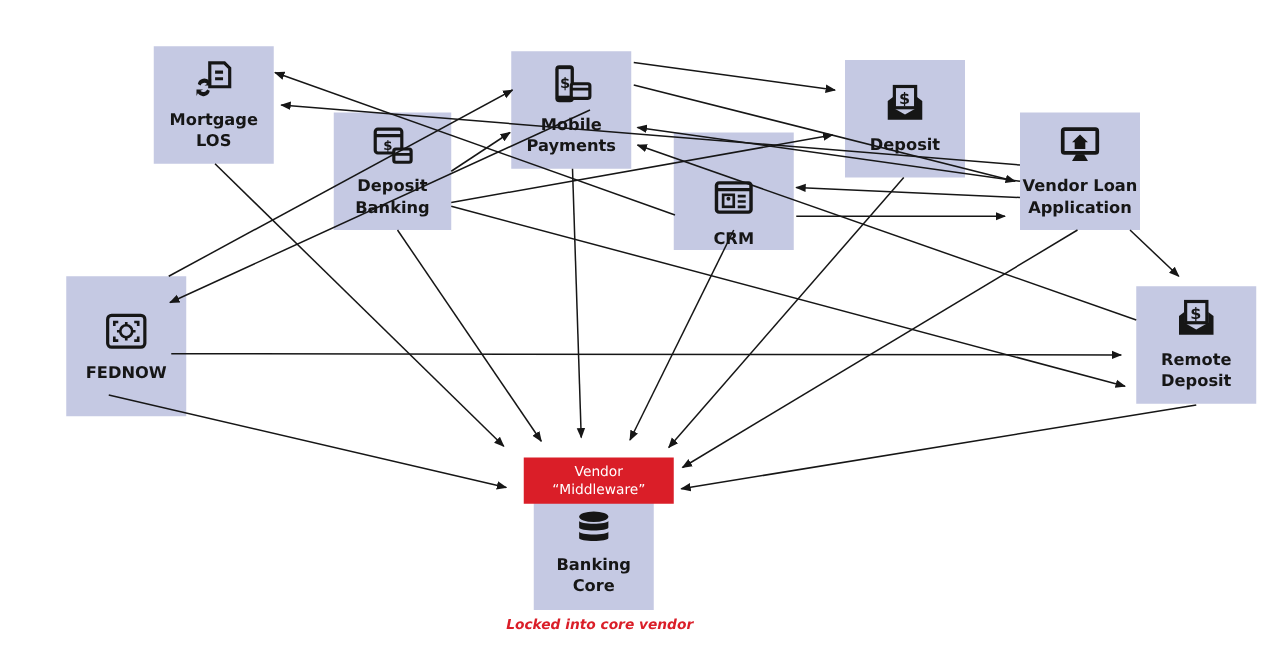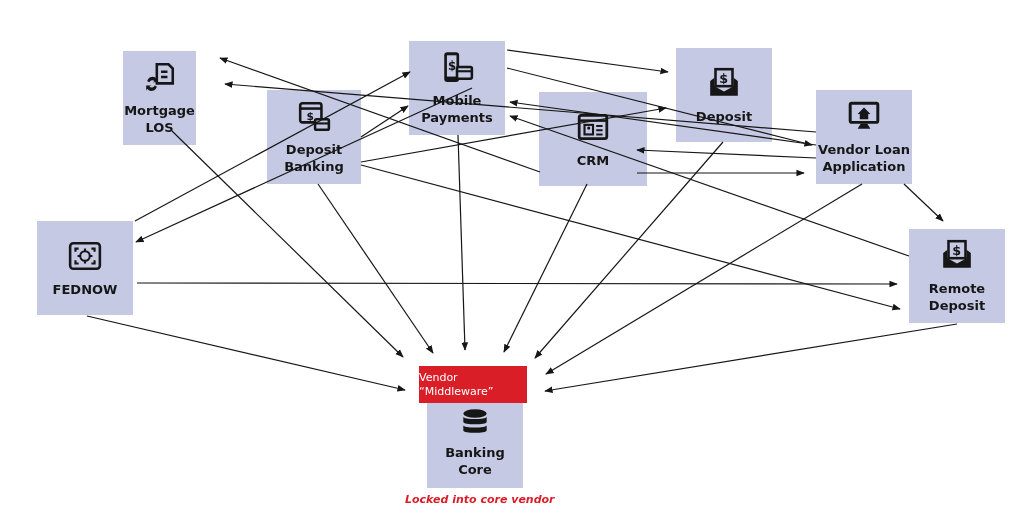--- a/index.html
+++ b/index.html
@@ -4,32 +4,32 @@
 <style>
   html, body { margin: 0; padding: 0; background: #ffffff; }
   body { width: 1024px; height: 532px; position: relative; overflow: hidden;
          font-family: "DejaVu Sans", sans-serif; }
   #wires { position: absolute; left: 0; top: 0; width: 1024px; height: 532px; z-index: 2; pointer-events: none; }
   .node { position: absolute; background: #c5c9e3; z-index: 1;
           display: flex; flex-direction: column; align-items: center; justify-content: center; }
   .node .label { font-weight: bold; font-size: 13px; color: #161616; text-align: center; line-height: 17px; white-space: pre-line; }
   .node .icon { width: 34px; height: 34px; margin-bottom: 8px; }
   .node .icon svg { width: 34px; height: 34px; display: block; }
-  #n-mortgage { left: 123px; top: 37px; width: 73px; height: 94px; margin-top: 14px; }
+  #n-mortgage { left: 123px; top: 37px; width: 96px; height: 94px; }
   #n-online   { left: 267px; top: 90px; width: 94px; height: 94px; }
   #n-mobile   { left: 409px; top: 41px; width: 96px; height: 94px; }
-  #n-crm      { left: 539px; top: 92px; width: 108px; height: 94px; }
+  #n-crm      { left: 539px; top: 106px; width: 96px; height: 94px; justify-content: flex-end; }
   #n-payments { left: 676px; top: 48px; width: 96px; height: 94px; }
   #n-loan     { left: 816px; top: 90px; width: 96px; height: 94px; }
-  #n-fednow   { left: 37px;  top: 221px; width: 96px; height: 94px; }
+  #n-fednow   { left: 53px;  top: 221px; width: 96px; height: 112px; }
   #n-remote   { left: 909px; top: 229px; width: 96px; height: 94px; }
   #n-core     { left: 427px; top: 400px; width: 96px; height: 88px; justify-content: flex-start; padding-top: 6px; box-sizing: border-box; }
   #n-core .icon { margin-bottom: 4px; }
-  #middleware { position: absolute; left: 419px; top: 366px; width: 108px; height: 37px; background: #da1e28;
-                z-index: 3; display: flex; flex-direction: column; justify-content: center; }
+  #middleware { position: absolute; left: 419px; top: 366px; width: 120px; height: 37px; background: #da1e28;
+                z-index: 3; display: flex; flex-direction: column; align-items: center; justify-content: center; }
   #middleware span { color: #ffffff; font-size: 11px; line-height: 14px; font-family: "DejaVu Sans", sans-serif; }
   #caption { position: absolute; left: 405px; top: 493px; width: 150px; text-align: left; z-index: 3;
              color: #da1e28; font-style: italic; font-weight: bold; font-size: 11px; }
 </style>
 </head>
 <body>
 
 <svg id="wires" xmlns="http://www.w3.org/2000/svg">
   <defs>
     <marker id="ah" viewBox="0 0 10 10" refX="9" refY="5" markerWidth="7" markerHeight="7" orient="auto-start-reverse">

